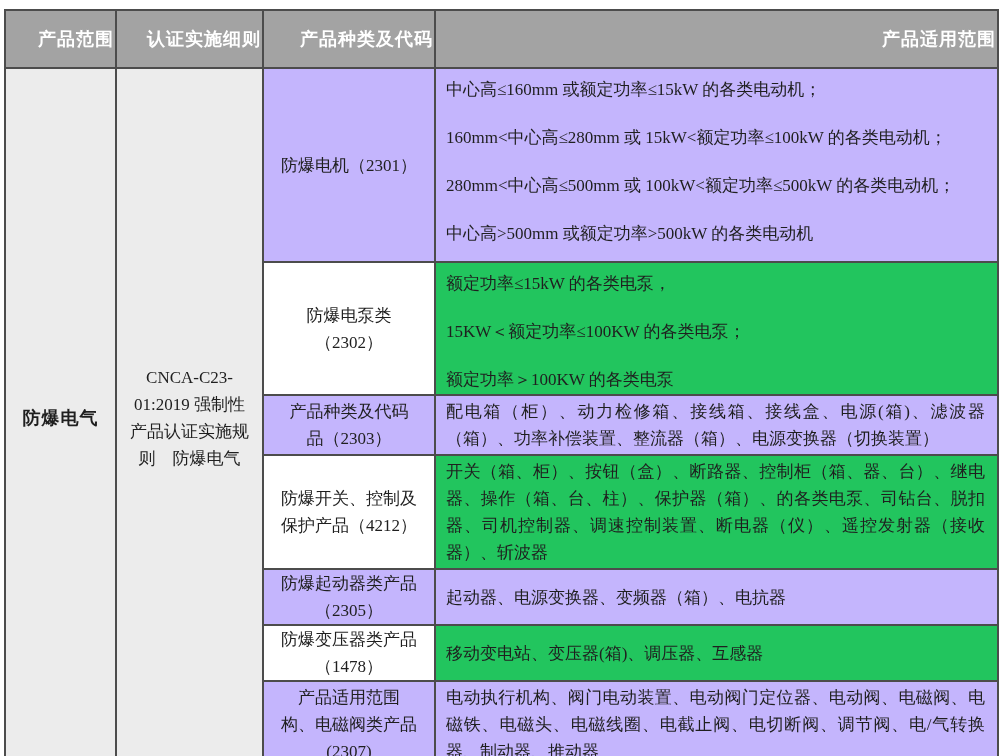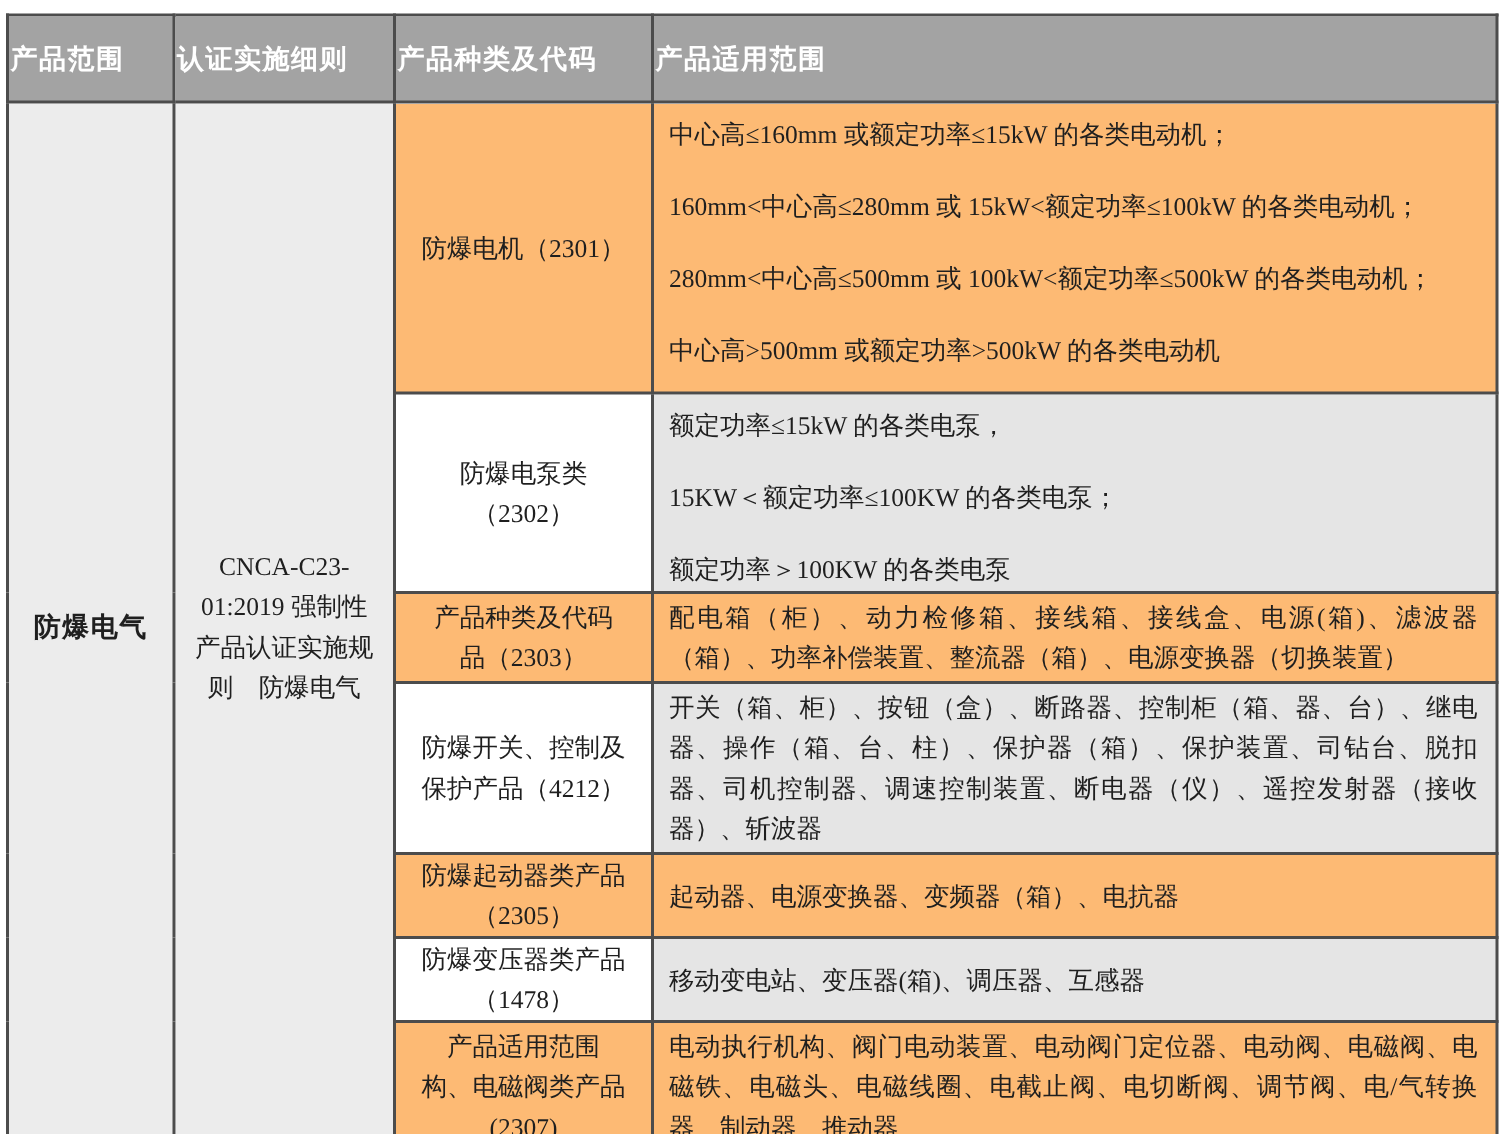--- a/index.html
+++ b/index.html
@@ -16,44 +16,44 @@
     border:2px solid #222222;
   }
   td,th{
     border:2px solid #4c4c4c;
     overflow:hidden;
     box-sizing:border-box;
   }
   th{
     background:#a3a3a3;color:#ffffff;
     font-size:18px;font-weight:bold;
-    text-align:left;vertical-align:middle;
+    text-align:right;vertical-align:middle;
     letter-spacing:1px;
   }
   .c1{
     background:#ececec;text-align:center;vertical-align:middle;
     font-weight:bold;font-size:18px;letter-spacing:1px;
   }
   .c2{
     background:#ececec;text-align:center;vertical-align:middle;
     font-size:17px;padding:0 8px;
   }
   .c2 .line,.cat .line{line-height:27px;}
   .cat{
     text-align:center;vertical-align:middle;
     font-size:17px;padding:0 6px;background:#ffffff;
   }
   .scope{
     text-align:left;vertical-align:middle;
-    font-size:17px;padding:2px 12px 2px 10px;background:#e5e5e5;
+    font-size:17px;padding:2px 12px 2px 10px;background:#22c55e;
     line-height:27px;
   }
   .scope.just{text-align:justify;text-justify:inter-character;}
   .scope.top{vertical-align:top;padding-top:9px;}
-  .band{background:#fdba74;margin-top:13px;}
+  .band{background:#c4b5fd;margin-top:13px;}
   .para{margin:0 0 24px 0;line-height:24px;}
   .para:last-child{margin-bottom:0;}
 </style>
 </head>
 <body>
 
 <table class="cert">
   <colgroup>
     <col style="width:111px">
     <col style="width:147px">
@@ -106,21 +106,21 @@
       <div class="line">品（2303）</div>
     </td>
     <td class="scope band just">配电箱（柜）、动力检修箱、接线箱、接线盒、电源(箱)、滤波器（箱）、功率补偿装置、整流器（箱）、电源变换器（切换装置）</td>
   </tr>
 
   <tr style="height:106px">
     <td class="cat">
       <div class="line">防爆开关、控制及</div>
       <div class="line">保护产品（4212）</div>
     </td>
-    <td class="scope just">开关（箱、柜）、按钮（盒）、断路器、控制柜（箱、器、台）、继电器、操作（箱、台、柱）、保护器（箱）、保护装置、司钻台、脱扣器、司机控制器、调速控制装置、断电器（仪）、遥控发射器（接收器）、斩波器</td>
+    <td class="scope just">开关（箱、柜）、按钮（盒）、断路器、控制柜（箱、器、台）、继电器、操作（箱、台、柱）、保护器（箱）、的各类电泵、司钻台、脱扣器、司机控制器、调速控制装置、断电器（仪）、遥控发射器（接收器）、斩波器</td>
   </tr>
 
   <tr style="height:55px">
     <td class="cat band">
       <div class="line">防爆起动器类产品</div>
       <div class="line">（2305）</div>
     </td>
     <td class="scope band">起动器、电源变换器、变频器（箱）、电抗器</td>
   </tr>
 

